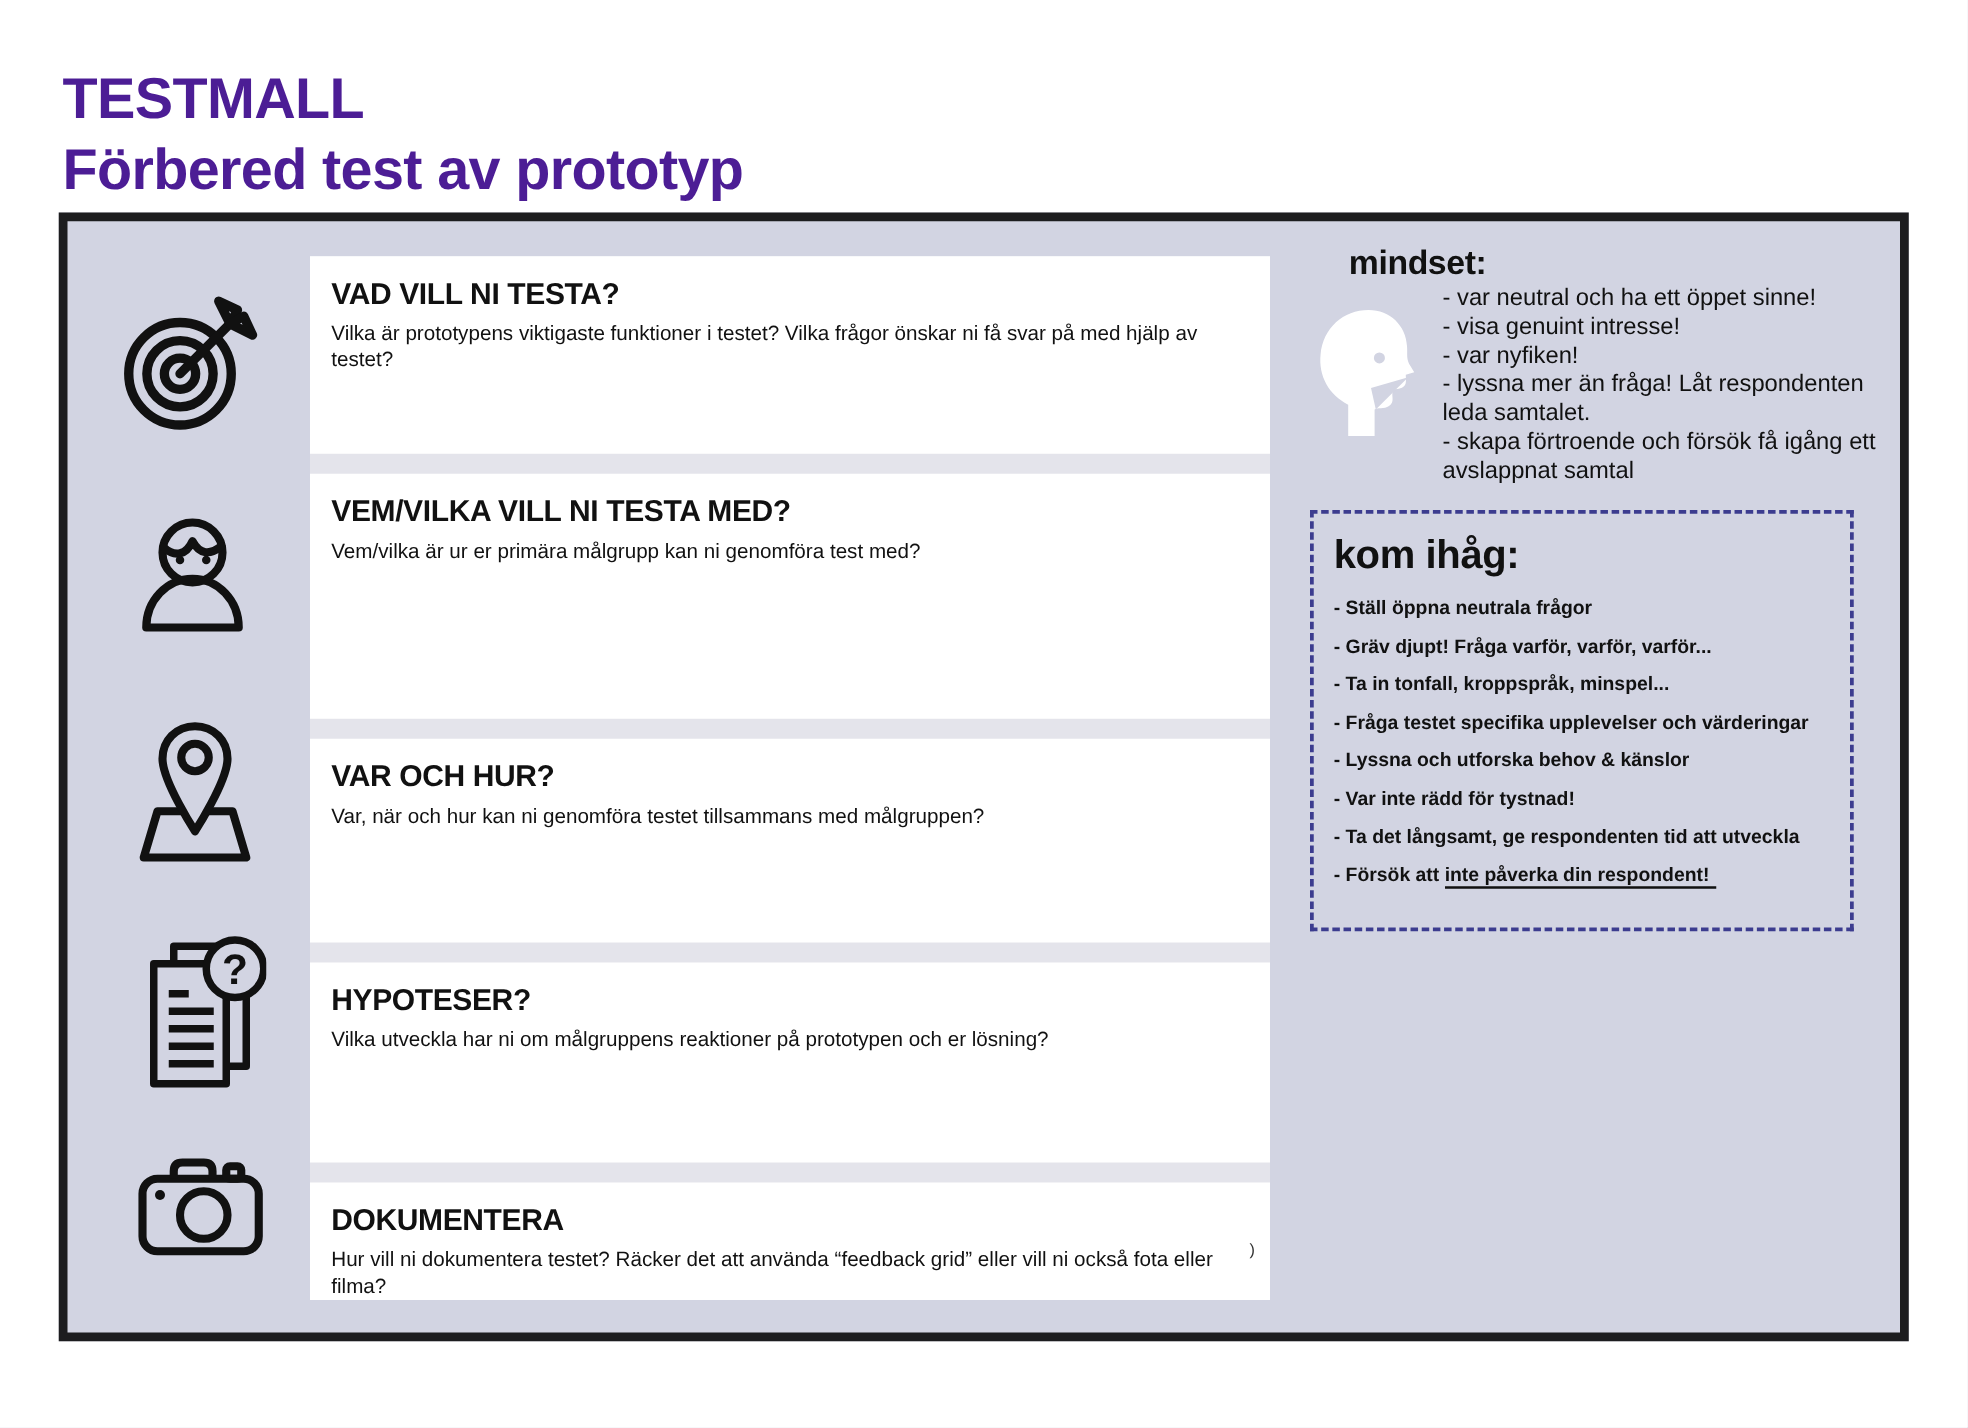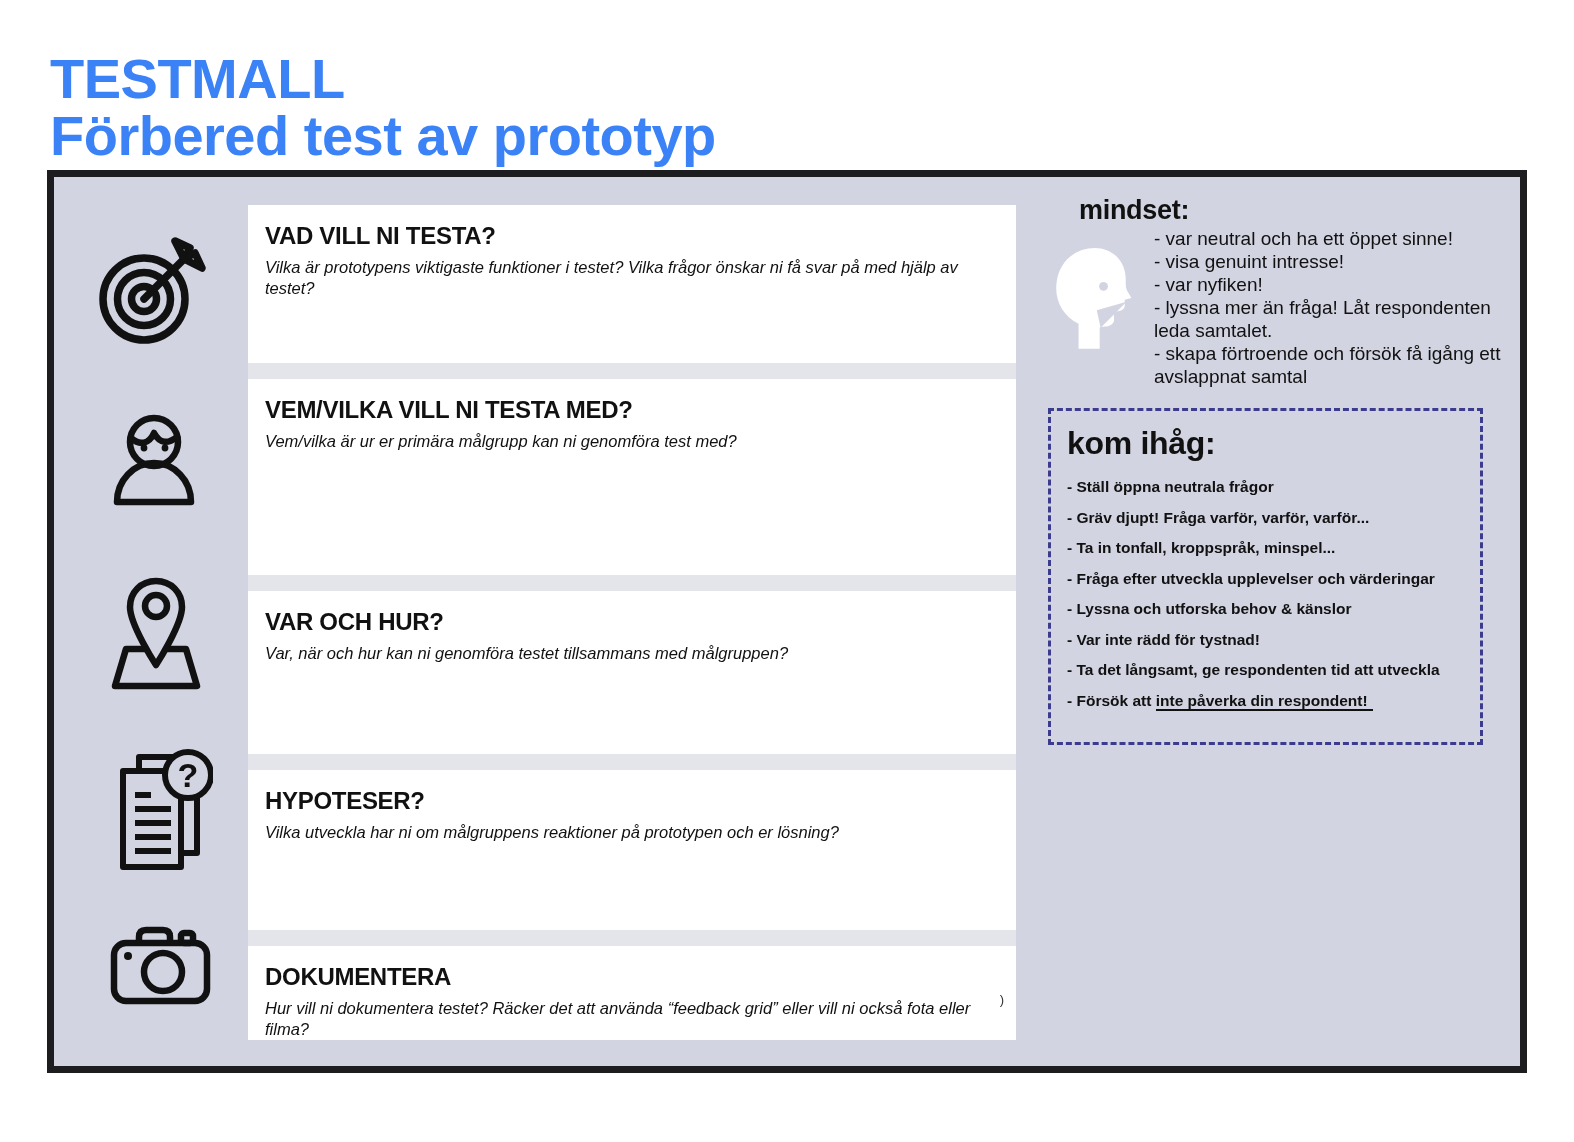--- a/index.html
+++ b/index.html
@@ -3,21 +3,21 @@
 <meta charset="utf-8">
 <style>
   html,body{margin:0;padding:0;background:#ffffff;}
   .page{
     position:relative;width:1574px;height:1142px;overflow:hidden;
     font-family:"Liberation Sans",sans-serif;color:#111;background:#ffffff;
   }
   
   .title{
     position:absolute;left:50px;top:50px;
-    font-size:56px;font-weight:700;line-height:57px;letter-spacing:-0.5px;color:#3b82f6;
+    font-size:46px;font-weight:700;line-height:57px;letter-spacing:-0.5px;color:#4c1d95;
   }
   
   .canvas{
     position:absolute;left:47px;top:170px;width:1480px;height:903px;
     box-sizing:border-box;border:7px solid #1d1d1f;background:#d2d4e2;
   }
   .canvas-inner{position:absolute;left:0;top:0;right:0;bottom:0;}
   
   .icn{position:absolute;}
   .icn svg{display:block;}
@@ -26,21 +26,21 @@
     position:absolute;left:194px;top:28px;width:768px;height:835px;
     display:flex;flex-direction:column;gap:16px;background:#e4e4eb;
   }
   .row{background:#ffffff;padding:17px 20px 0 17px;box-sizing:border-box;position:relative;}
   .row:nth-child(1){height:162px;}
   .row:nth-child(2){height:200px;}
   .row:nth-child(3){height:167px;}
   .row:nth-child(4){height:164px;}
   .row:nth-child(5){flex:1;}
   .row h2{margin:0 0 7px 0;font-size:24px;font-weight:700;letter-spacing:-0.3px;}
-  .row p{margin:0;font-size:16.5px;line-height:21px;font-style:italic;}
+  .row p{margin:0;font-size:16.5px;line-height:21px;}
   .stray{position:absolute;right:12px;top:46px;font-size:13px;color:#333;}
   
   .mindset-heading{
     position:absolute;left:1025px;top:18px;font-size:27px;font-weight:700;letter-spacing:-0.3px;
   }
   .mindset-icon{position:absolute;left:990px;top:64px;}
   .mindset-list{
     position:absolute;left:1100px;top:50px;width:348px;
     font-size:19px;line-height:23px;
   }
@@ -171,21 +171,21 @@
         <div>- lyssna mer än fråga! Låt respondenten leda samtalet.</div>
         <div>- skapa förtroende och försök få igång ett avslappnat samtal</div>
       </div>
 
       <div class="remember">
         <h3>kom ihåg:</h3>
         <div class="remember-list">
           <div class="remember-item">- Ställ öppna neutrala frågor</div>
           <div class="remember-item">- Gräv djupt! Fråga varför, varför, varför...</div>
           <div class="remember-item">- Ta in tonfall, kroppspråk, minspel...</div>
-          <div class="remember-item">- Fråga efter utveckla upplevelser och värderingar</div>
+          <div class="remember-item">- Fråga testet specifika upplevelser och värderingar</div>
           <div class="remember-item">- Lyssna och utforska behov &amp; känslor</div>
           <div class="remember-item">- Var inte rädd för tystnad!</div>
           <div class="remember-item">- Ta det långsamt, ge respondenten tid att utveckla</div>
           <div class="remember-item"><span>- Försök att </span><span class="u">inte påverka din respondent!</span></div>
         </div>
       </div>
 
     </div>
   </div>
 </div>

